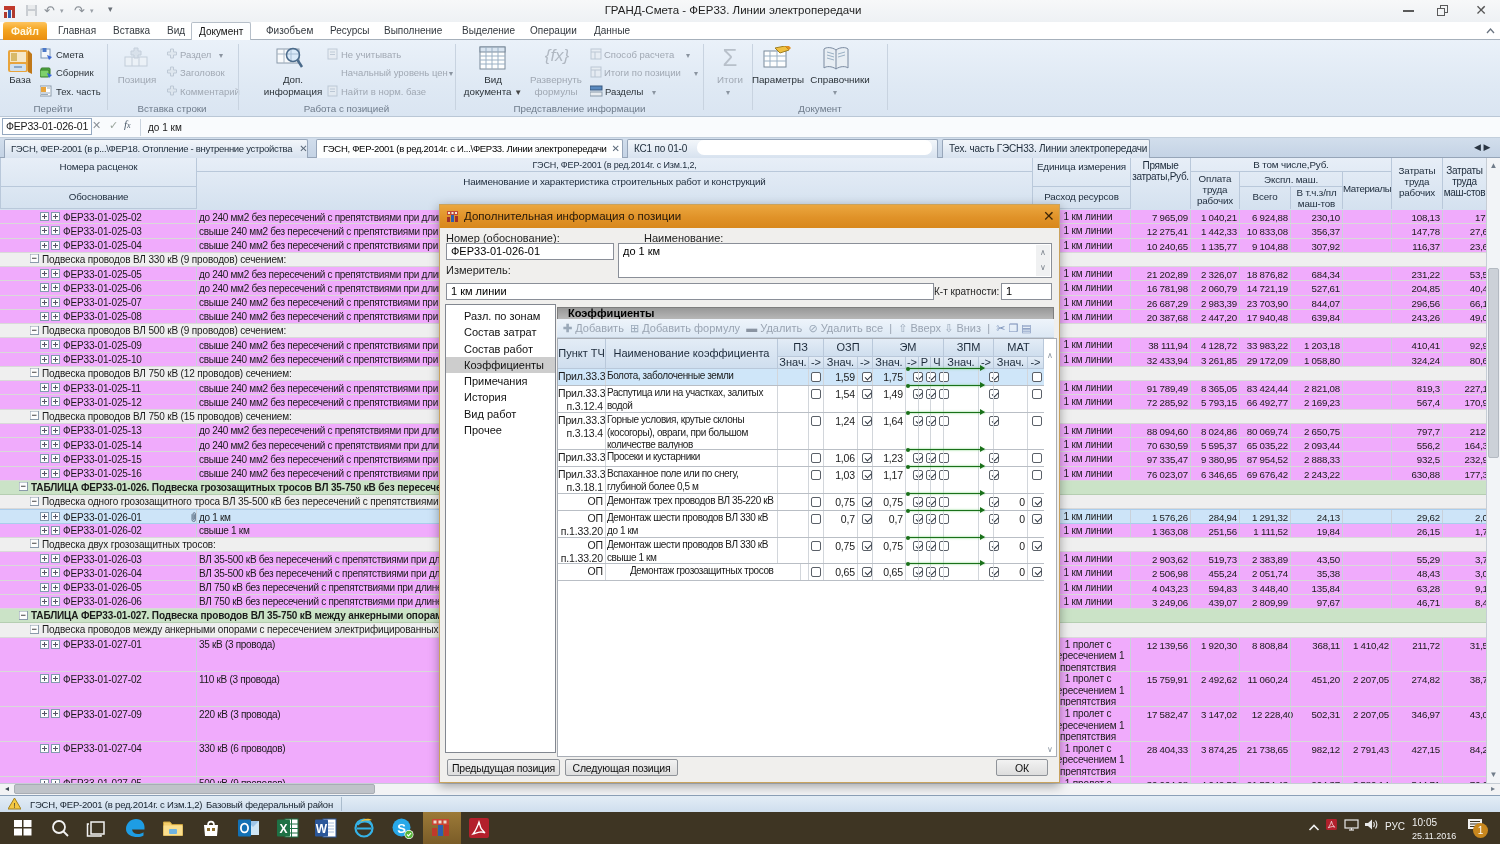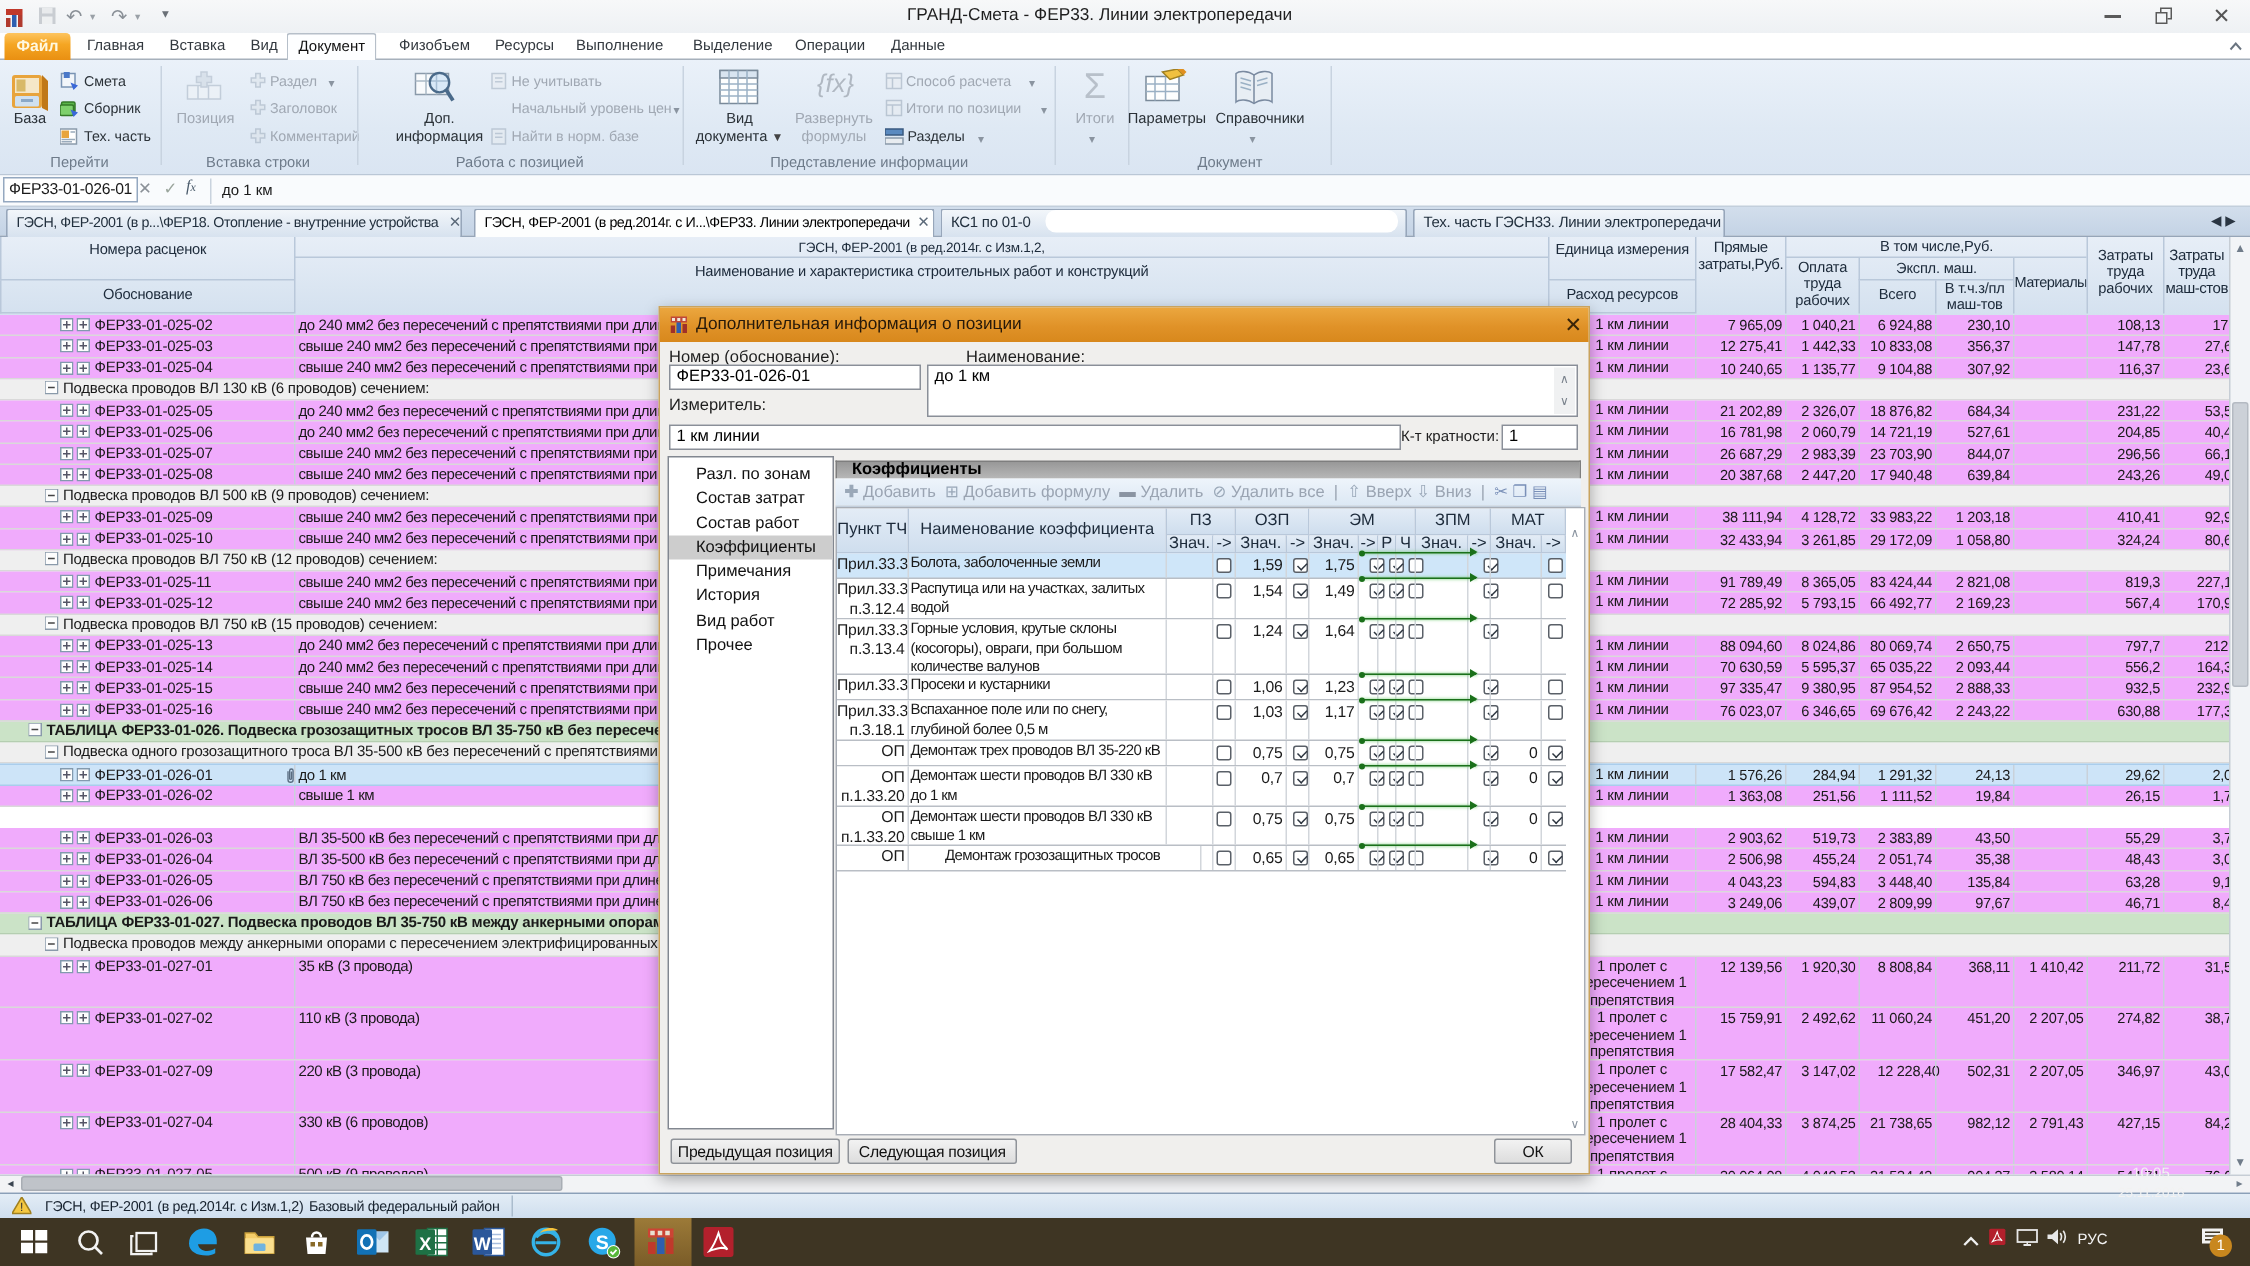--- a/index.html
+++ b/index.html
@@ -405,21 +405,21 @@
       <i class="vline" style="left:1290px;"></i>
       <i class="vline" style="left:1342px;"></i>
       <i class="vline" style="left:1391px;"></i>
       <i class="vline" style="left:1442px;"></i>
     </div>
 <div class="trow g2" style="top:42.75px;height:14.25px;">
       <span style="position:absolute;left:30px;top:1.5px;"><svg width="9" height="9">
           <rect x="0" y="0" width="8.5" height="8.5" fill="#fdfdfd" stroke="#8a9aaa"></rect>
           <line x1="2" y1="4.25" x2="6.5" y2="4.25" stroke="#444"></line>
         </svg></span>
-      <span style="position:absolute;left:42px;top:1px;">Подвеска проводов ВЛ 130 кВ (6 проводов) сечением:</span>
+      <span style="position:absolute;left:42px;top:1px;">Подвеска проводов ВЛ 330 кВ (9 проводов) сечением:</span>
     </div>
 <div class="trow" style="top:57.00px;height:14.25px;">
       <span style="position:absolute;left:40px;top:2px;"><svg width="9" height="9">
           <rect x="0.5" y="0.5" width="8" height="8" fill="#fdfdfd" stroke="#839aae"></rect>
           <line x1="2" y1="4.5" x2="7" y2="4.5" stroke="#556"></line>
           <line x1="4.5" y1="2" x2="4.5" y2="7" stroke="#556"></line>
         </svg></span>
       <span style="position:absolute;left:51px;top:2px;"><svg width="9" height="9">
           <rect x="0.5" y="0.5" width="8" height="8" fill="#fdfdfd" stroke="#839aae"></rect>
           <line x1="2" y1="4.5" x2="7" y2="4.5" stroke="#556"></line>
@@ -864,20 +864,27 @@
       <span class="cell num" style="left:1444px;width:49px;top:2px;">1,72</span>
       <i class="vline" style="left:196px;"></i>
       <i class="vline" style="left:1032px;"></i>
       <i class="vline" style="left:1130px;"></i>
       <i class="vline" style="left:1190px;"></i>
       <i class="vline" style="left:1239px;"></i>
       <i class="vline" style="left:1290px;"></i>
       <i class="vline" style="left:1342px;"></i>
       <i class="vline" style="left:1391px;"></i>
       <i class="vline" style="left:1442px;"></i>
+    </div>
+<div class="trow g2" style="top:327.75px;height:14.25px;">
+      <span style="position:absolute;left:30px;top:1.5px;"><svg width="9" height="9">
+          <rect x="0" y="0" width="8.5" height="8.5" fill="#fdfdfd" stroke="#8a9aaa"></rect>
+          <line x1="2" y1="4.25" x2="6.5" y2="4.25" stroke="#444"></line>
+        </svg></span>
+      <span style="position:absolute;left:42px;top:1px;">Подвеска двух грозозащитных тросов:</span>
     </div>
 <div class="trow" style="top:342.00px;height:14.25px;">
       <span style="position:absolute;left:40px;top:2px;"><svg width="9" height="9">
           <rect x="0.5" y="0.5" width="8" height="8" fill="#fdfdfd" stroke="#839aae"></rect>
           <line x1="2" y1="4.5" x2="7" y2="4.5" stroke="#556"></line>
           <line x1="4.5" y1="2" x2="4.5" y2="7" stroke="#556"></line>
         </svg></span>
       <span style="position:absolute;left:51px;top:2px;"><svg width="9" height="9">
           <rect x="0.5" y="0.5" width="8" height="8" fill="#fdfdfd" stroke="#839aae"></rect>
           <line x1="2" y1="4.5" x2="7" y2="4.5" stroke="#556"></line>
@@ -1271,21 +1278,21 @@
 <svg class="abs" style="left:1344px;top:819px;" width="15" height="12">
     <rect x="1" y="1" width="13" height="8" fill="none" stroke="#e8e8e8" stroke-width="1.2"></rect>
     <line x1="5" y1="11" x2="10" y2="11" stroke="#e8e8e8" stroke-width="1.2"></line>
     <line x1="7.5" y1="9" x2="7.5" y2="11" stroke="#e8e8e8"></line>
   </svg>
 <svg class="abs" style="left:1364px;top:818px;" width="14" height="13">
     <polygon points="1,5 4,5 8,1.5 8,11.5 4,8 1,8" fill="#e8e8e8"></polygon>
     <path d="M9.5 4 C10.5 5.5 10.5 7.5 9.5 9 M11.5 2.5 C13.2 5 13.2 8 11.5 10.5" stroke="#e8e8e8" fill="none" stroke-width="1.1"></path>
   </svg>
 <div class="abs" style="left:1385px;top:821px;color:#f2f2f2;font-size:10px;">РУС</div>
-<div class="abs" style="left:1412px;top:776px;width:44px;color:#f2f2f2;font-size:10px;text-align:center;line-height:13px;">10:05<br><span style="font-size:9px;">25.11.2016</span></div>
+<div class="abs" style="left:1412px;top:816px;width:44px;color:#f2f2f2;font-size:10px;line-height:13px;">10:05<br><span style="font-size:9px;">25.11.2016</span></div>
 <svg class="abs" style="left:1467px;top:818px;" width="16" height="14">
     <rect x="1" y="1" width="14" height="10" fill="#f2f2f2"></rect>
     <line x1="3" y1="3.5" x2="13" y2="3.5" stroke="#3e3523"></line>
     <line x1="3" y1="6" x2="13" y2="6" stroke="#3e3523"></line>
     <line x1="3" y1="8.5" x2="9" y2="8.5" stroke="#3e3523"></line>
   </svg>
 <div class="abs" style="left:1473px;top:823px;width:15px;height:15px;border-radius:50%;background:#c8871e;color:#fff;font-size:10px;text-align:center;line-height:15px;">1</div>
 
 <div class="abs" id="dlg"></div>
 <div class="abs" style="left:440px;top:205px;width:619px;height:23px;background:linear-gradient(#eba73f,#e09228 55%,#d8881c);"></div>

